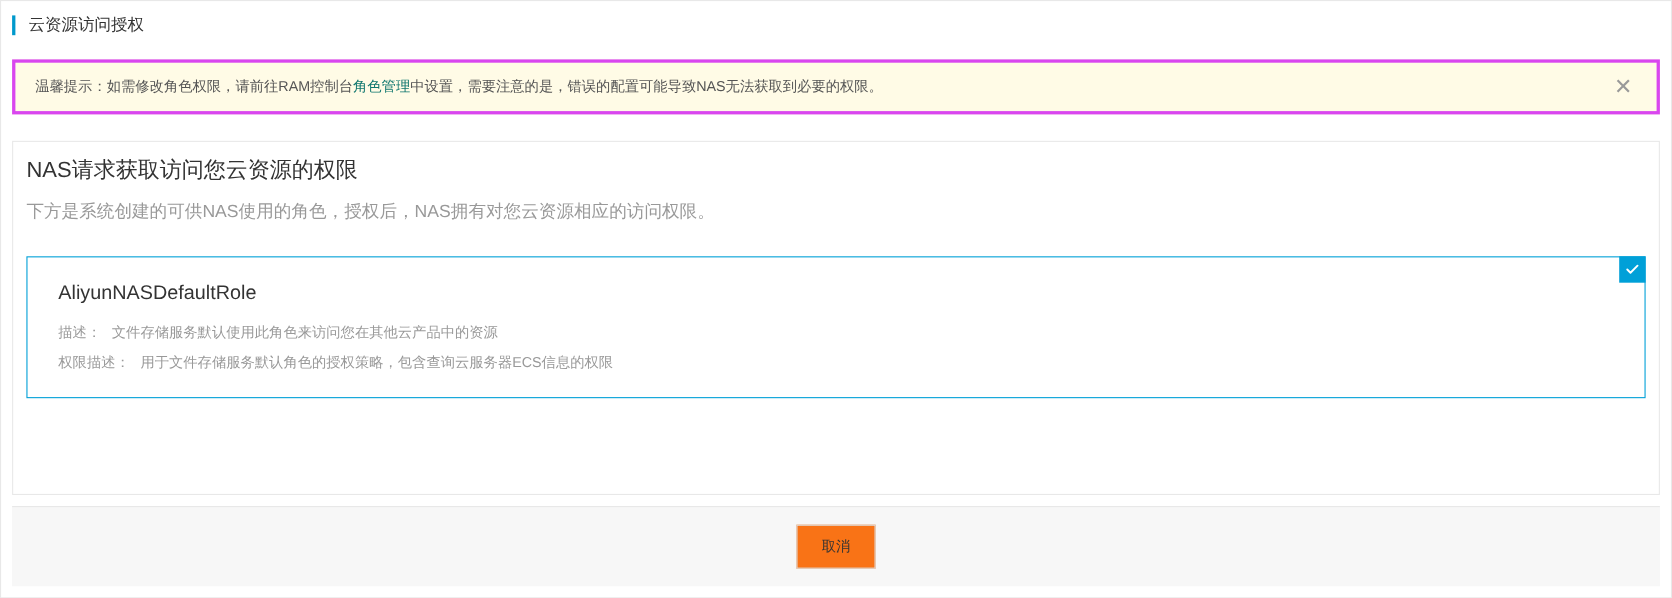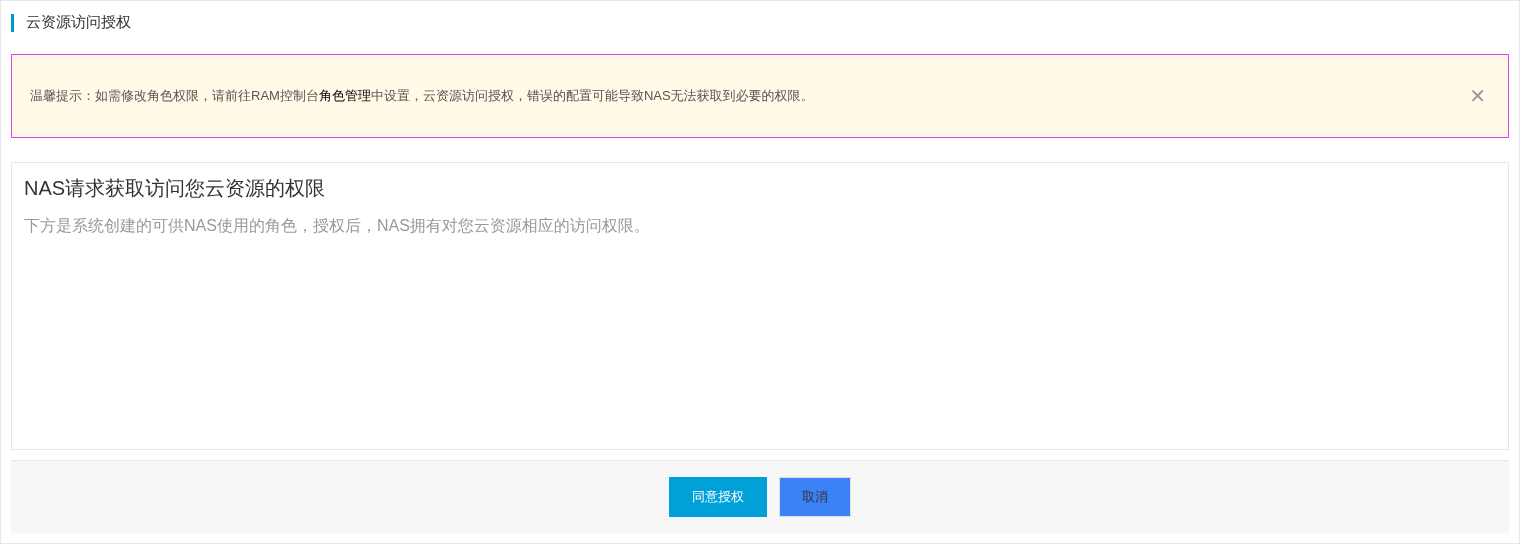--- a/index.html
+++ b/index.html
@@ -31,34 +31,34 @@
       background: #0099cc;
       margin-right: 12px;
     }
     .header-title {
       font-size: 15px;
       color: #333;
     }
     .alert-banner {
       margin: 10px 10px 0 10px;
       background: #fffbe6;
-      border: 1px solid #d946ef;
-      padding: 31px 18px;
+      border: 3px solid #d946ef;
+      padding: 12px 18px;
       display: flex;
       align-items: center;
       justify-content: space-between;
       font-size: 13px;
       color: #555;
     }
     .alert-text {
       display: flex;
       align-items: center;
     }
     .alert-link {
-      color: #000000;
+      color: #0f766e;
       text-decoration: none;
     }
     .alert-close {
       color: #999;
       cursor: pointer;
       font-size: 20px;
       line-height: 1;
       padding: 0 4px;
     }
     .content-panel {
@@ -121,21 +121,21 @@
       display: flex;
       justify-content: center;
       gap: 12px;
       margin: 0 10px 10px 10px;
     }
     .btn {
       padding: 10px 22px;
       font-size: 13px;
       cursor: pointer;
       border: 1px solid #ddd;
-      background: #3b82f6;
+      background: #f97316;
       color: #333;
     }
     .btn-primary {
       background: #00a0d8;
       border-color: #00a0d8;
       color: #fff;
     }
   </style>
 </head>
 <body>
@@ -143,28 +143,43 @@
 <div class="container">
   <div class="header">
     <div class="header-bar"></div>
     <div class="header-title">云资源访问授权</div>
   </div>
 
   <div class="alert-banner">
     <div class="alert-text">
       <span>温馨提示：如需修改角色权限，请前往RAM控制台</span>
       <a href="#" class="alert-link">角色管理</a>
-      <span>中设置，云资源访问授权，错误的配置可能导致NAS无法获取到必要的权限。</span>
+      <span>中设置，需要注意的是，错误的配置可能导致NAS无法获取到必要的权限。</span>
     </div>
     <div class="alert-close">✕</div>
   </div>
 
   <div class="content-panel">
     <h2 class="content-title">NAS请求获取访问您云资源的权限</h2>
     <p class="content-subtitle">下方是系统创建的可供NAS使用的角色，授权后，NAS拥有对您云资源相应的访问权限。</p>
 
+    <div class="role-card">
+      <div class="check-corner">
+        <svg viewBox="0 0 24 24" fill="none" stroke="white" stroke-width="3" stroke-linecap="round" stroke-linejoin="round">
+          <polyline points="20 6 9 17 4 12"></polyline>
+        </svg>
+      </div>
+      <div class="role-name">AliyunNASDefaultRole</div>
+      <div class="role-row">
+        <span class="role-label">描述：</span>
+        <span>文件存储服务默认使用此角色来访问您在其他云产品中的资源</span>
+      </div>
+      <div class="role-row">
+        <span class="role-label">权限描述：</span>
+        <span>用于文件存储服务默认角色的授权策略，包含查询云服务器ECS信息的权限</span>
+      </div>
+    </div>
   </div>
 
   <div class="footer">
-    <button class="btn btn-primary">同意授权</button>
     <button class="btn">取消</button>
   </div>
 </div>
 
 </body></html>

